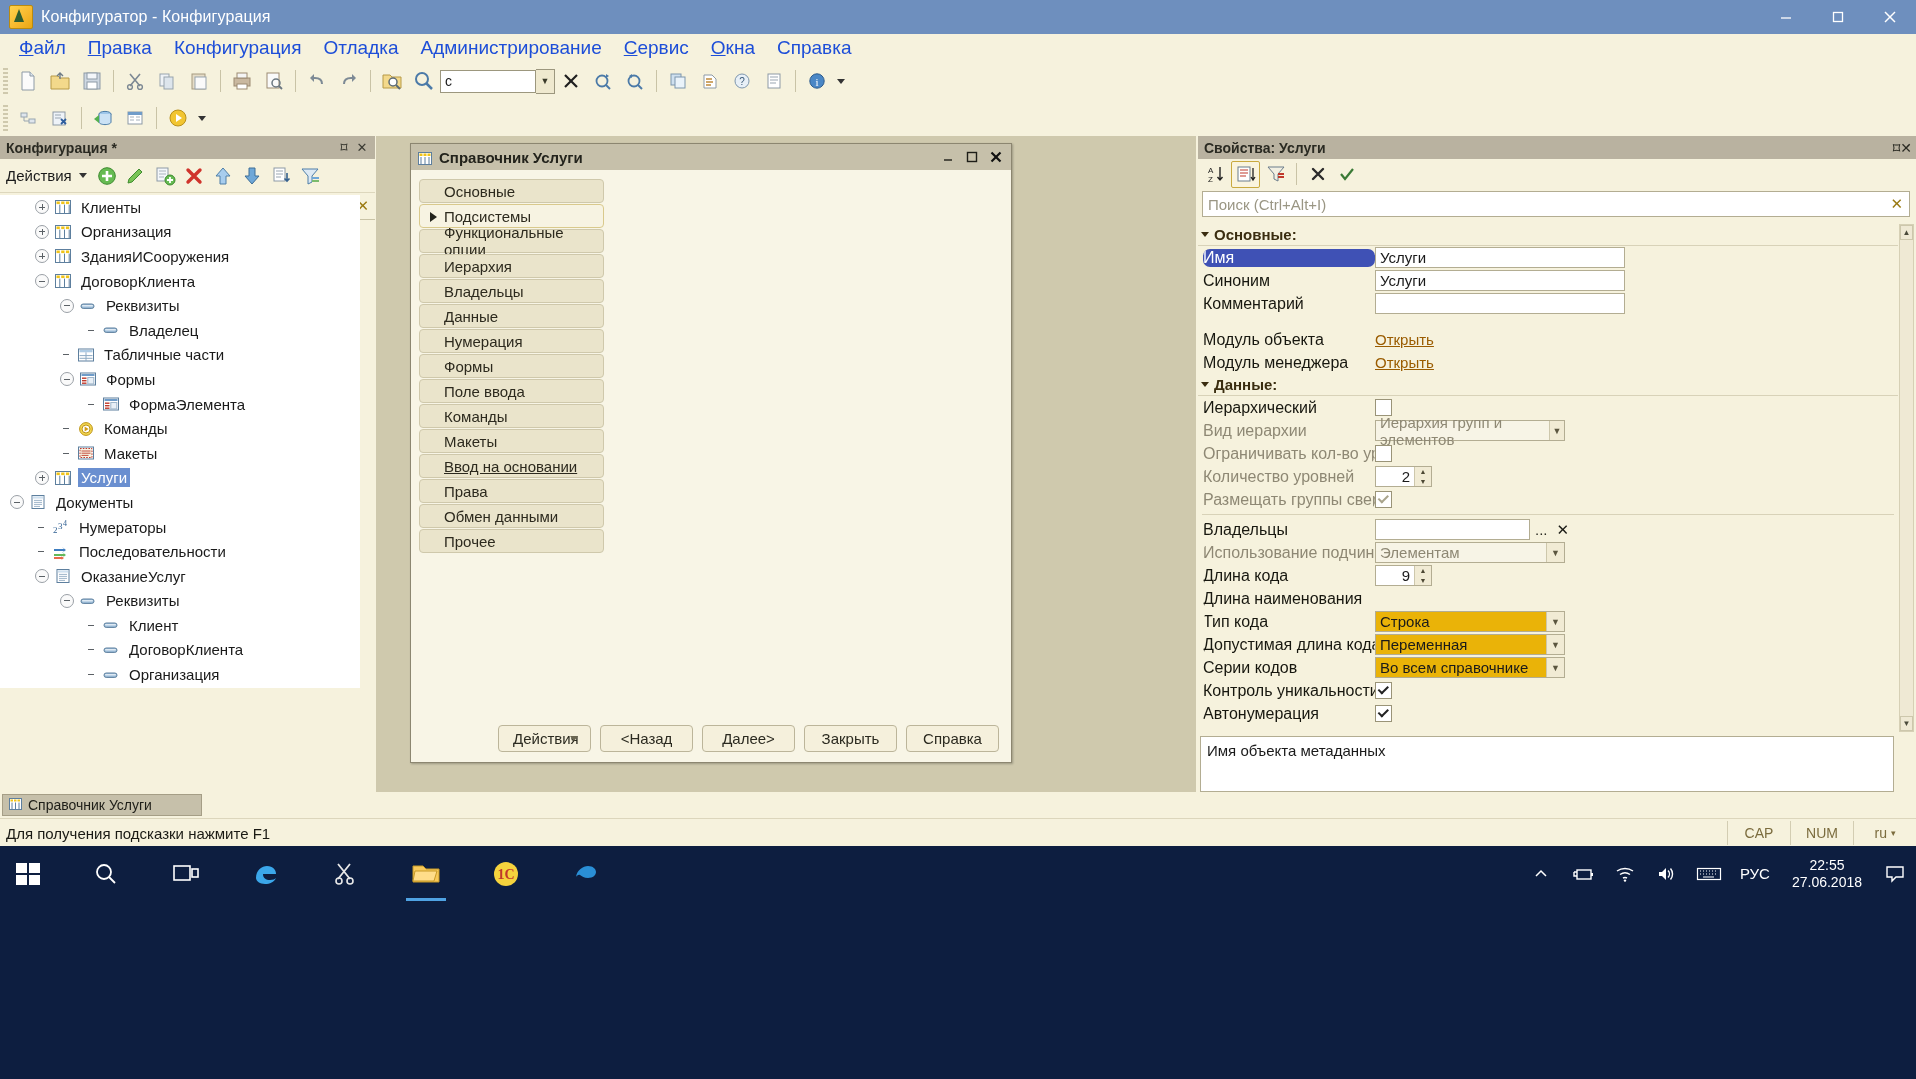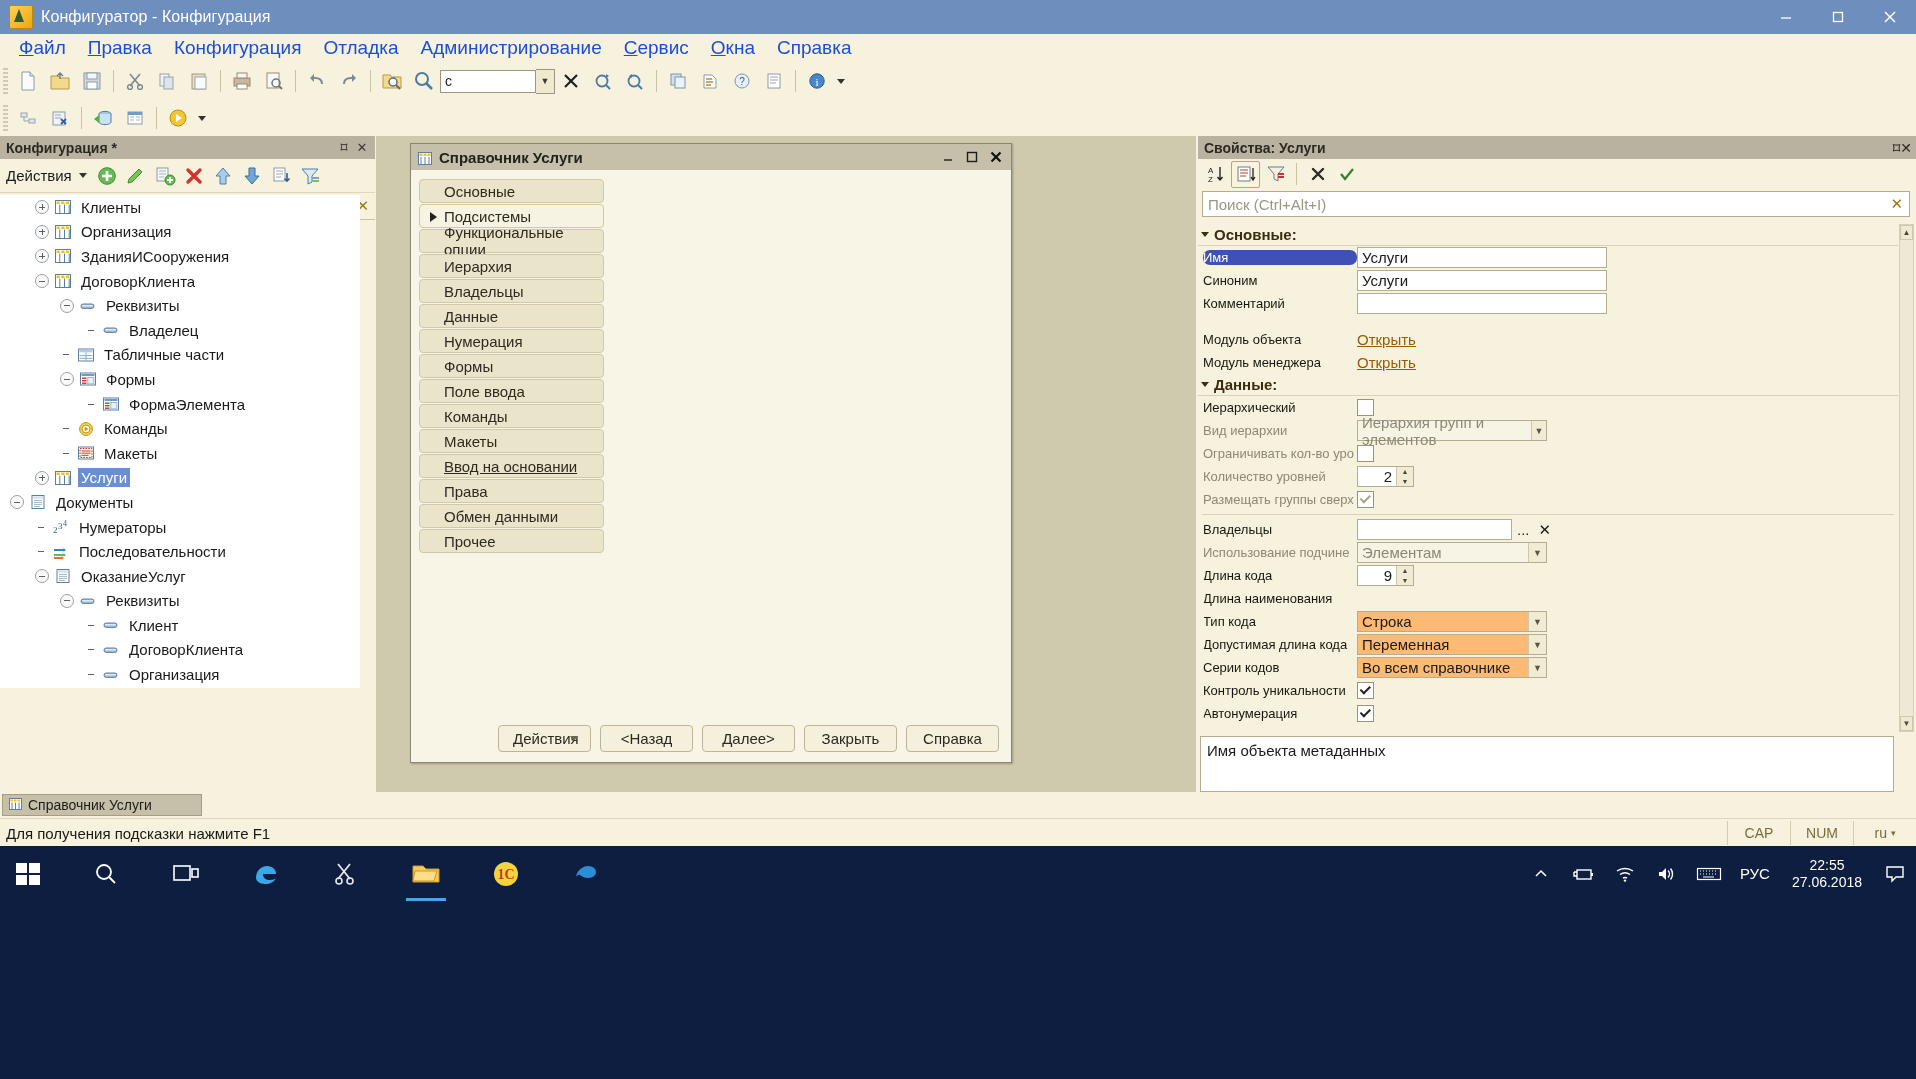--- a/index.html
+++ b/index.html
@@ -129,27 +129,27 @@
   .rd-search{margin:2px 6px 0 4px;height:26px;border:1px solid #b3ad92;background:#fff;display:flex;align-items:center;
      padding-left:5px;box-sizing:border-box;}
   .rd-search .ph{color:#9a9684;font-size:15px;}
   .rd-search .x{margin-left:auto;margin-right:6px;color:#9a7a12;font-weight:bold;}
   .props{position:absolute;left:0;top:88px;width:700px;height:508px;overflow:hidden;}
   .grp{display:flex;align-items:center;height:21px;font-weight:bold;font-size:15px;color:#3a2d10;
      border-bottom:1px solid #d8d2b8;padding-left:3px;}
   .grp .tr{width:0;height:0;border-left:4px solid transparent;border-right:4px solid transparent;
      border-top:5px solid #3a2d10;margin-right:5px;}
   .prow{display:flex;align-items:center;height:23px;padding-left:5px;}
-  .pname{width:154px;flex:0 0 auto;font-size:13px;color:#17170f;white-space:nowrap;overflow:hidden;border-radius:7px;}
+  .pname{width:172px;flex:0 0 auto;font-size:16px;color:#17170f;white-space:nowrap;overflow:hidden;border-radius:7px;}
   .pname.dim{color:#8e8874;}
   .pname.sel{background:#3f51b5;color:#fff;}
   .pval{flex:1;display:flex;align-items:center;}
   .pinput{height:21px;border:1px solid #b3ad92;background:#fff;display:flex;align-items:center;
      padding-left:4px;font-size:15px;box-sizing:border-box;}
-  .pcombo{height:21px;border:1px solid #b3ad92;background:#fdba74;display:flex;align-items:center;
+  .pcombo{height:21px;border:1px solid #b3ad92;background:#eab308;display:flex;align-items:center;
      padding-left:4px;font-size:15px;box-sizing:border-box;}
   .pcombo .arw{margin-left:auto;width:17px;height:19px;background:#f1ebd4;border-left:1px solid #cdc7ac;
      display:flex;align-items:center;justify-content:center;font-size:9px;color:#5b563f;}
   .pcombo.dim{color:#8e8874;background:#f7f4e6;}
   .link{color:#9a5c00;text-decoration:underline;font-size:15px;}
   .pchk{width:15px;height:15px;border:1px solid #9a9478;background:#fff;
      display:inline-flex;align-items:center;justify-content:center;}
   .pchk.on:after{content:"";width:8px;height:4px;border-left:2px solid #222;border-bottom:2px solid #222;
      transform:rotate(-45deg) translate(1px,-2px);}
   .pchk.dim:after{border-color:#a9a48c;}

